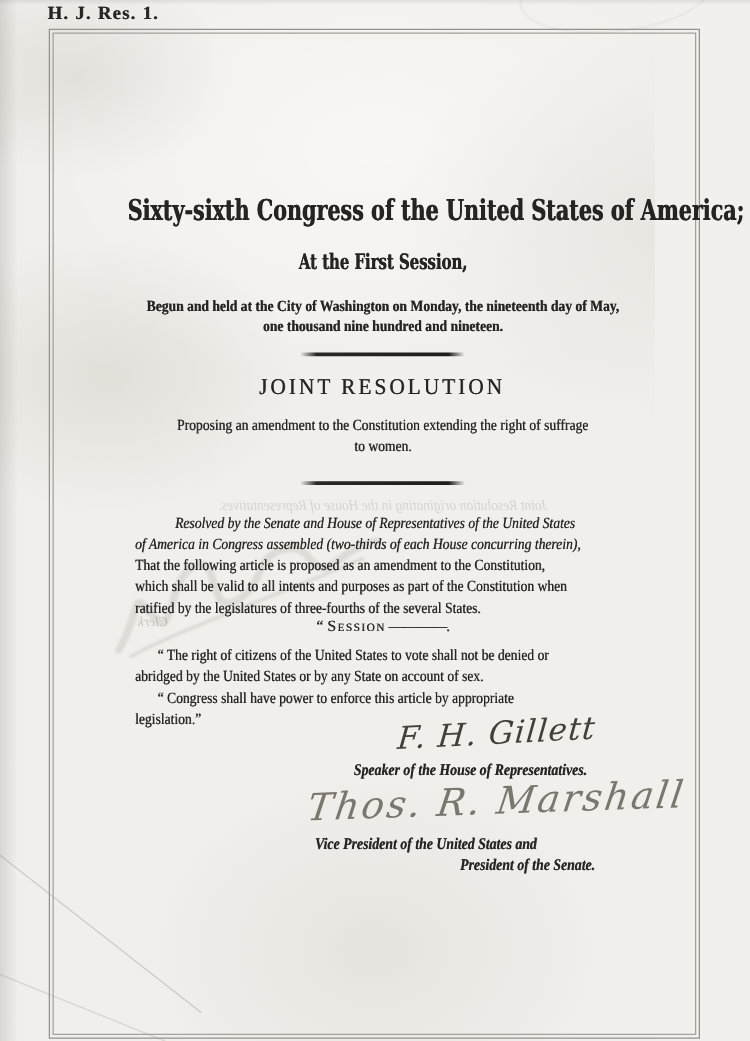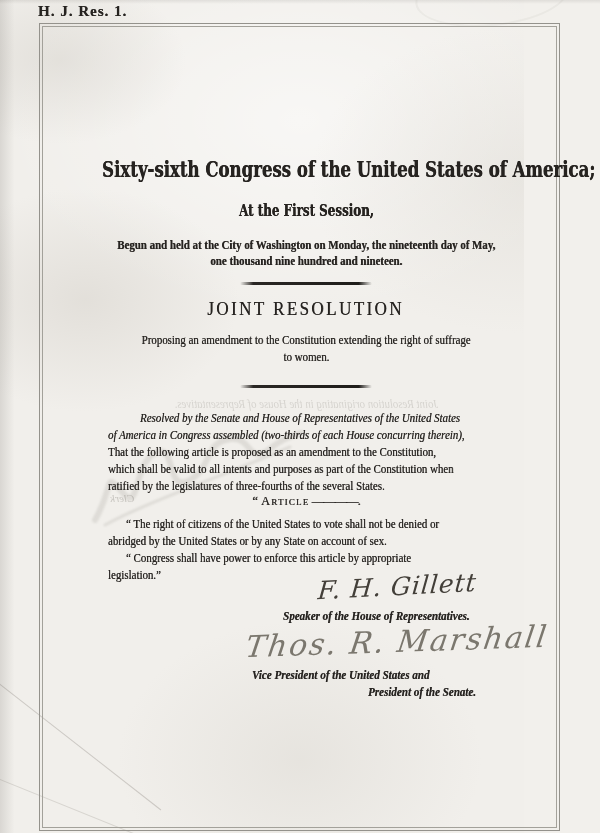--- a/index.html
+++ b/index.html
@@ -134,21 +134,21 @@
   </svg>
   <div class="abs ghost ghost-clerk">Clerk</div>
 
   <div class="abs ink body-line it" style="left:140px;top:411px">Resolved by the Senate and House of Representatives of the United States</div>
   <div class="abs ink body-line it" style="left:108px;top:428px">of America in Congress assembled (two-thirds of each House concurring therein),</div>
   <div class="abs ink body-line" style="left:108px;top:445px">That the following article is proposed as an amendment to the Constitution,</div>
   <div class="abs ink body-line" style="left:108px;top:462px">which shall be valid to all intents and purposes as part of the Constitution when</div>
   <div class="abs ink body-line" style="left:108px;top:479px">ratified by the legislatures of three-fourths of the several States.</div>
 
   <div class="cline ink article-line">
-    <span>“ </span><span class="smallcaps">Article</span><span class="dashes"> ————.</span>
+    <span>“ </span><span class="smallcaps">Session</span><span class="dashes"> ————.</span>
   </div>
 
   <div class="abs ink body-line" style="left:126px;top:517px">“ The right of citizens of the United States to vote shall not be denied or</div>
   <div class="abs ink body-line" style="left:108px;top:534px">abridged by the United States or by any State on account of sex.</div>
   <div class="abs ink body-line" style="left:126px;top:551px">“ Congress shall have power to enforce this article by appropriate</div>
   <div class="abs ink body-line" style="left:108px;top:568px">legislation.”</div>
 
   <div class="abs sig sig-gillett">F. H. Gillett</div>
   <div class="abs ink sig-title" style="left:283px;top:608px">Speaker of the House of Representatives.</div>
 

